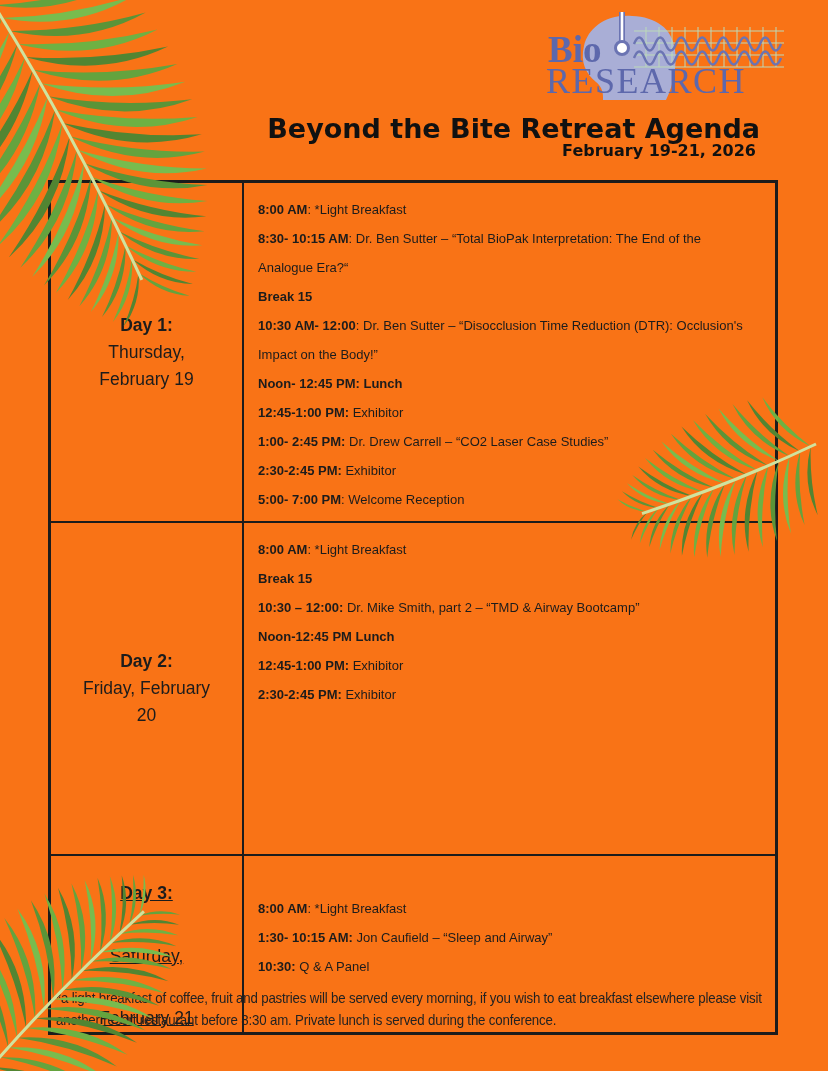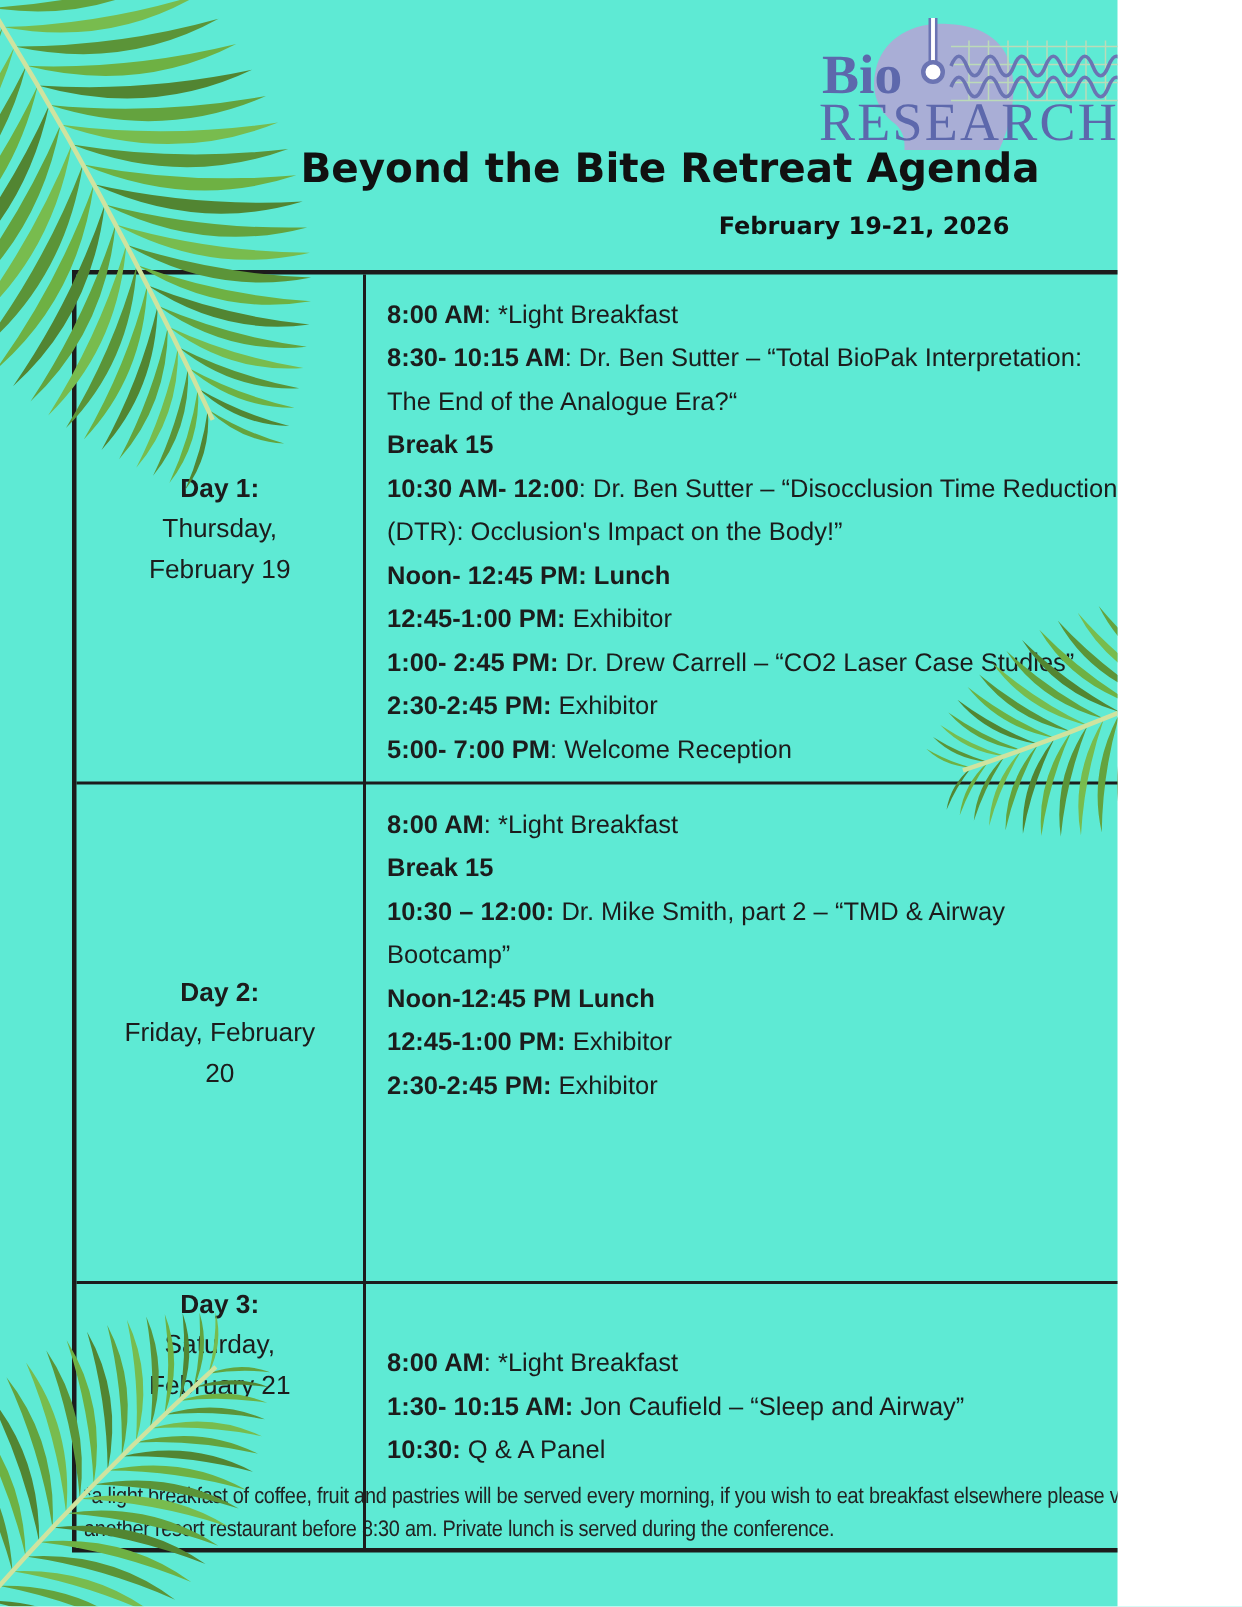--- a/index.html
+++ b/index.html
@@ -1,23 +1,23 @@
 <!DOCTYPE html>
 <html><head>
 <meta charset="utf-8">
 <style>
   html,body{margin:0;padding:0;background:#ffffff;}
   .page{
-    position:relative;width:745px;height:1071px;background:#5eead4;
+    position:relative;width:828px;height:1071px;background:#f97316;
     overflow:hidden;font-family:"Liberation Sans",sans-serif;color:#1c1c1c;
   }
   
   .logo-svg{position:absolute;left:546px;top:12px;width:242px;height:88px;}
   .page-title{
-    position:absolute;top:97px;right:52px;margin:0;
+    position:absolute;top:97px;right:52px;margin:16px;
     font-family:"DejaVu Sans",sans-serif;font-weight:700;font-size:27px;
     letter-spacing:0px;color:#111;white-space:nowrap;
   }
   .event-dates{
     position:absolute;top:141px;right:72px;
     font-family:"DejaVu Sans",sans-serif;font-weight:700;font-size:16px;color:#111;
   }
   
   .agenda-table{
     position:absolute;left:48px;top:180px;width:730px;height:855px;
@@ -26,24 +26,24 @@
   .rows{display:flex;flex-direction:column;height:100%;}
   .day-row{display:flex;box-sizing:border-box;}
   .day-row.r0{height:340px;border-bottom:2px solid #1c1c1c;}
   .day-row.r1{height:333px;border-bottom:2px solid #1c1c1c;}
   .day-row.r2{flex:1;}
   .label-cell{
     flex:0 0 191px;width:191px;display:flex;flex-direction:column;
     align-items:center;justify-content:center;text-align:center;
     font-size:17.5px;line-height:27px;box-sizing:border-box;
   }
-  .day-row.r2 .label-cell{justify-content:flex-start;}
+  .day-row.r2 .label-cell{justify-content:space-between;padding-top:24px;text-decoration:underline;}
   .day-title{font-weight:700;}
   .content-cell{
-    flex:1;padding:12px 26px 4px 16px;font-size:17px;line-height:29px;
+    flex:1;padding:12px 26px 4px 16px;font-size:13px;line-height:29px;
     box-sizing:border-box;
   }
   .day-row.r2 .content-cell{padding-top:38px;}
   .agenda-line b{font-weight:700;}
   .agenda-line .it{}
   .vdivider{
     position:absolute;left:191px;top:0;width:2px;height:100%;
     background:#1c1c1c;z-index:3;
   }
   .footnote{

